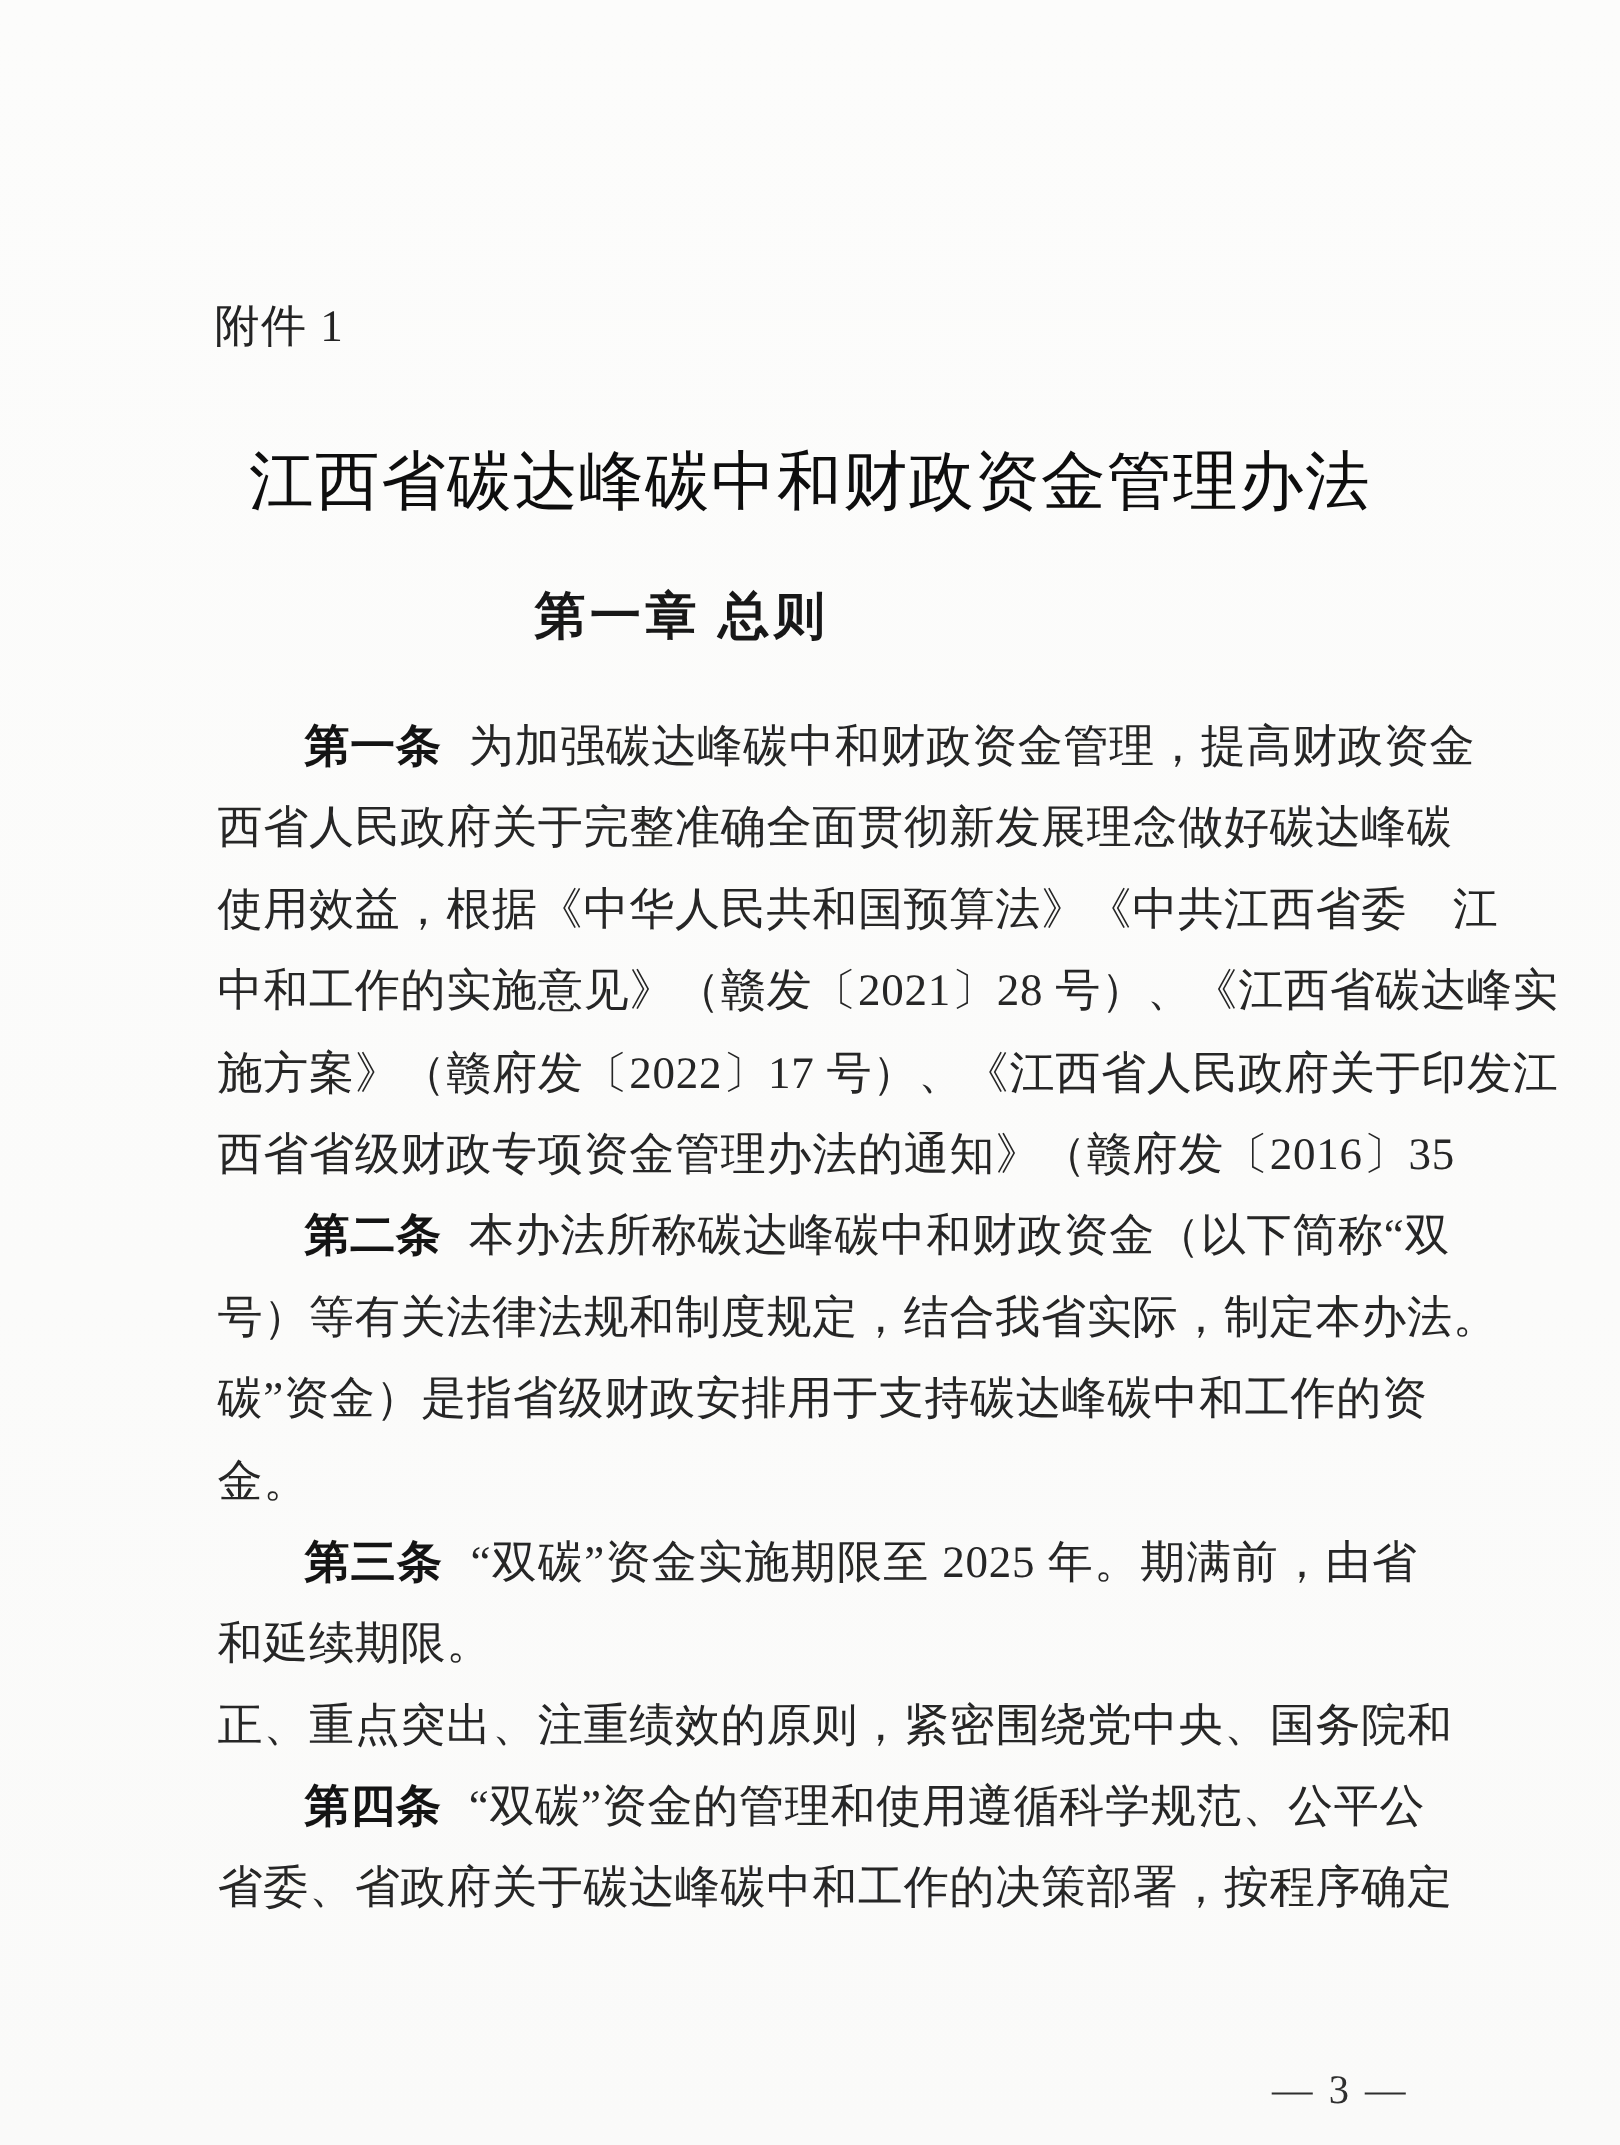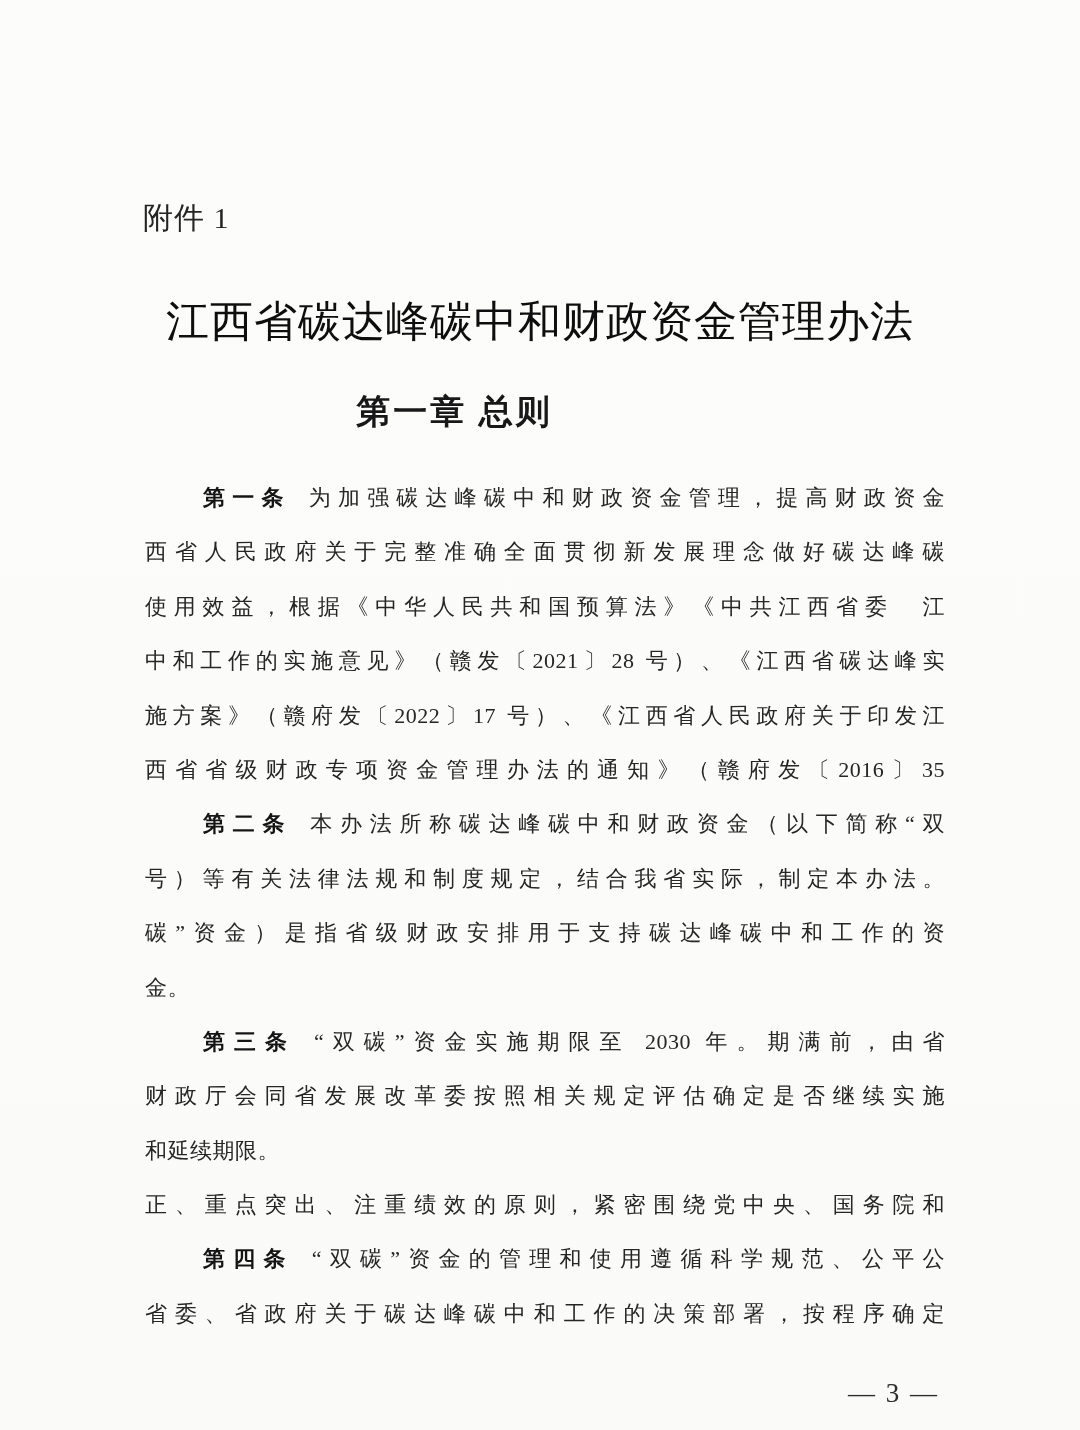--- a/index.html
+++ b/index.html
@@ -56,21 +56,21 @@
   }
   .body-text {
     position: absolute;
     left: 145px;
     top: 471px;
     width: 800px;
   }
   .line {
     height: 54.4px;
     line-height: 54.4px;
-    font-size: 22px;
+    font-size: 30px;
     letter-spacing: 0.5px;
     text-align: justify;
     text-align-last: justify;
     white-space: nowrap;
     color: #262626;
   }
   .line.indent {
     text-indent: 58px;
   }
   .line.natural {
@@ -132,24 +132,21 @@
       <span>号）等有关法律法规和制度规定，结合我省实际，制定本办法。</span>
     </div>
     <div class="line">
       <span>碳”资金）是指省级财政安排用于支持碳达峰碳中和工作的资</span>
     </div>
     <div class="line natural">
       <span>金。</span>
     </div>
 
     <div class="line indent">
-      <span class="lead">第三条</span><span>“双碳”资金实施期限至 2030 年。期满前，由省</span>
-    </div>
-    <div class="line">
-      <span>财政厅会同省发展改革委按照相关规定评估确定是否继续实施</span>
+      <span class="lead">第三条</span><span>“双碳”资金实施期限至 2025 年。期满前，由省</span>
     </div>
     <div class="line natural">
       <span>和延续期限。</span>
     </div>
 
     <div class="line">
       <span>正、重点突出、注重绩效的原则，紧密围绕党中央、国务院和</span>
     </div>
     <div class="line indent">
       <span class="lead">第四条</span><span>“双碳”资金的管理和使用遵循科学规范、公平公</span>

